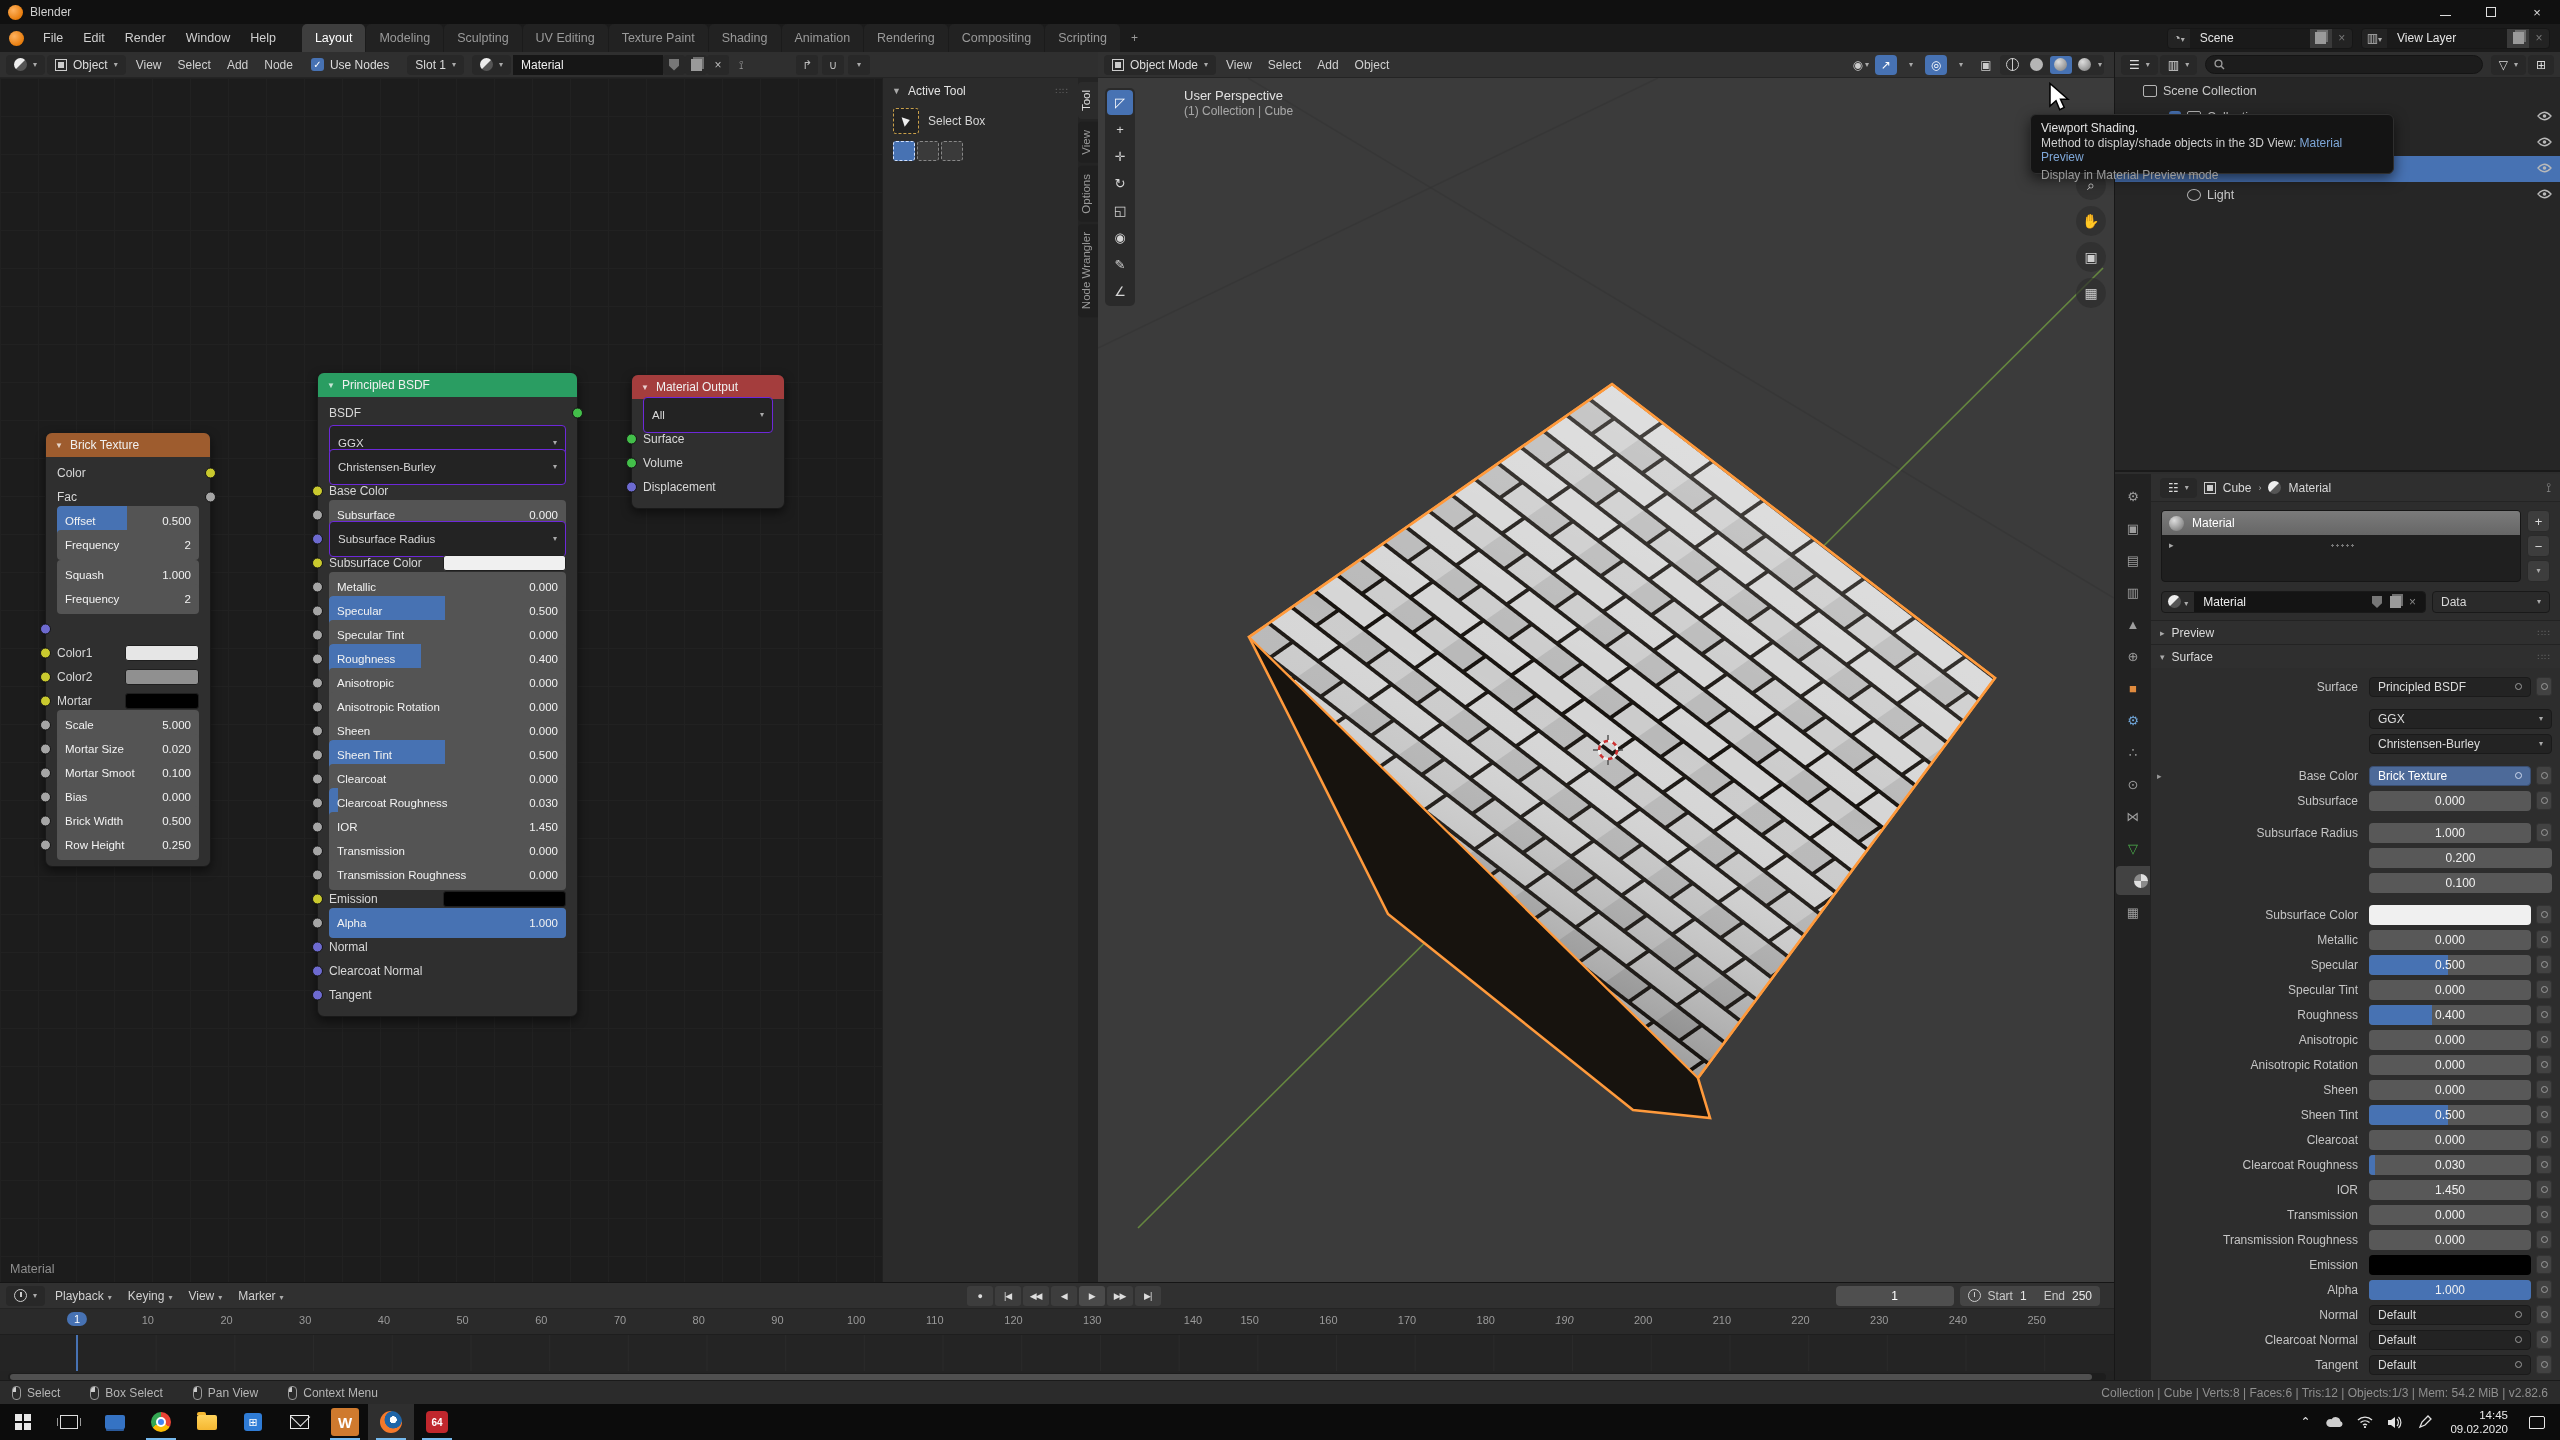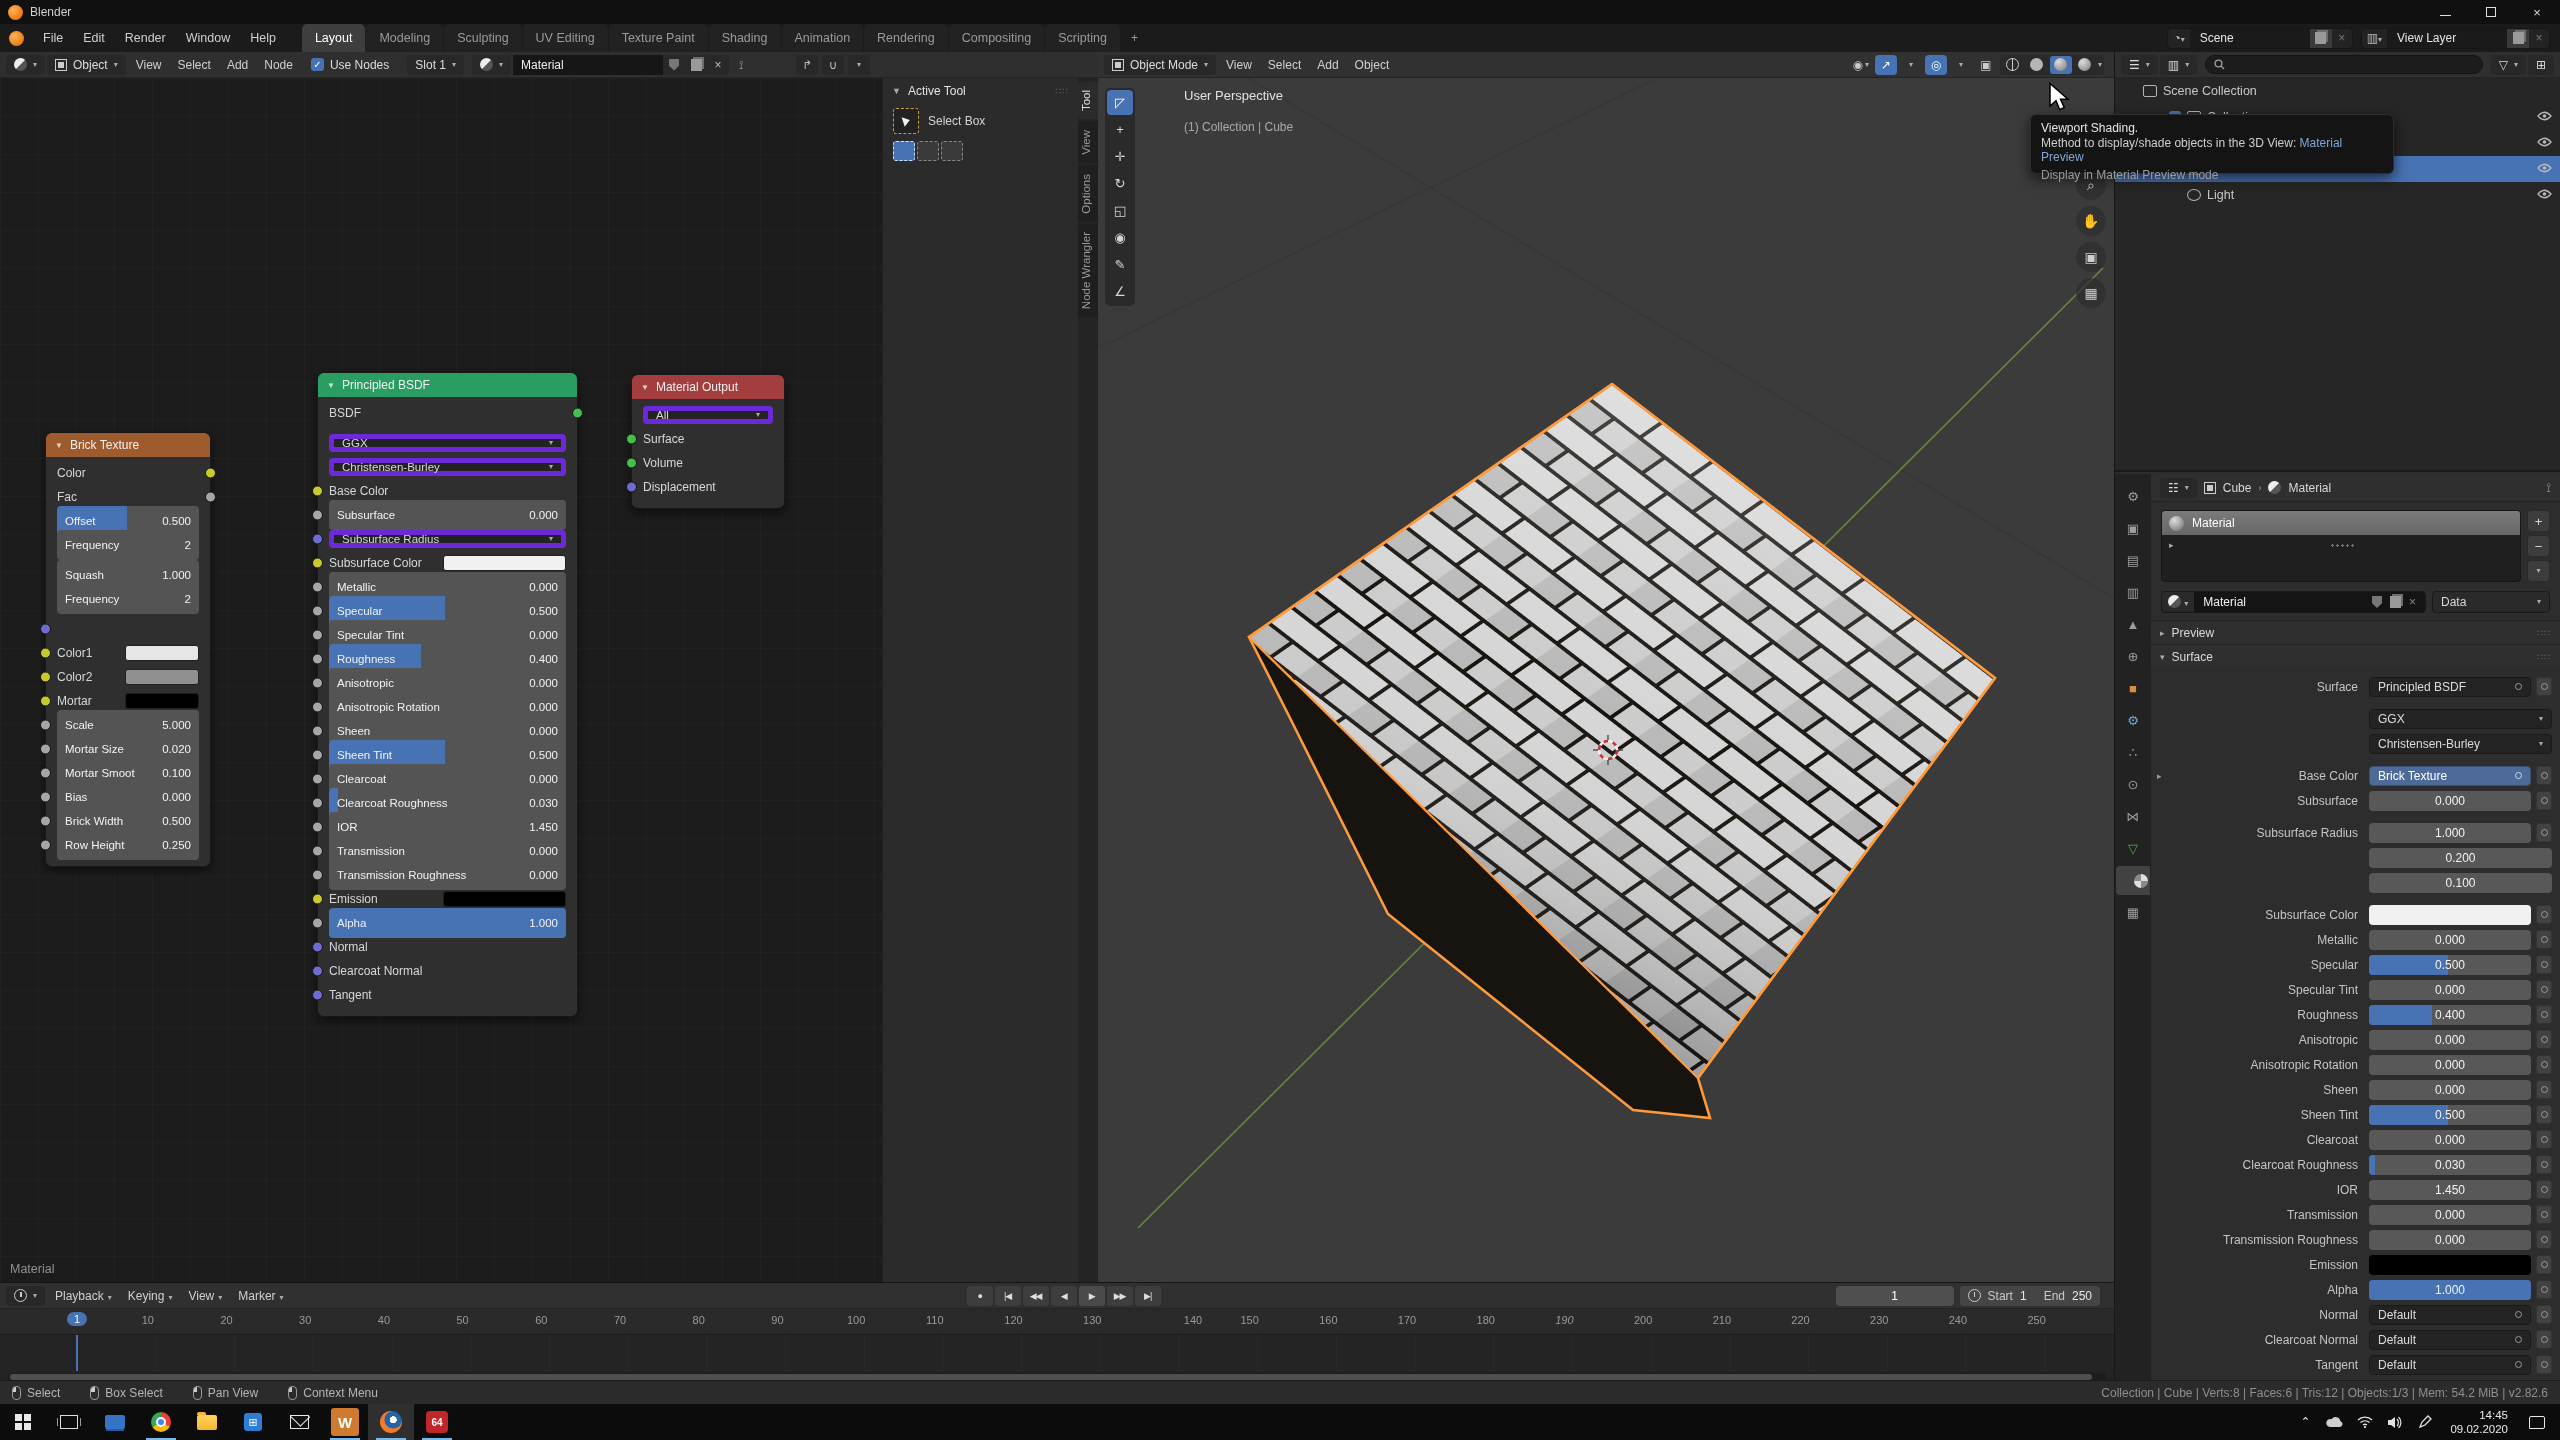--- a/index.html
+++ b/index.html
@@ -50,21 +50,21 @@
 .node{position:absolute;background:#2f2f2f;border:1px solid #191919;border-radius:7px;box-shadow:0 4px 10px rgba(0,0,0,.5);z-index:2}
 .nhead{height:24px;border-radius:6px 6px 0 0;display:flex;align-items:center;gap:7px;padding:0 9px;color:#f0f0f0;font-size:12px}
 .nhead .tri{font-size:8px;color:rgba(255,255,255,.75)}
 .nbody{padding:5px 0 8px}
 .nrow{position:relative;height:22px;display:flex;align-items:center;padding:0 11px;margin-bottom:2px;color:#d8d8d8}
 .nrow.gap{margin-top:8px}
 .nrow.outrow{}
 .nfield{flex:1;position:relative;background:#545454;border-radius:4px;height:30px;display:flex;align-items:center;justify-content:space-between;padding:0 8px;overflow:hidden}
 .nfield .lb,.nfield .vl{position:relative;z-index:1;font-size:11.5px;color:#f2f2f2}
 .nfill{position:absolute;left:0;top:0;bottom:0;background:#4772b3;border-radius:4px 0 0 4px}
-.nmenu{flex:1;background:#232323;border:5px solid #6d28d9;border-radius:4px;height:18px;display:flex;align-items:center;justify-content:space-between;padding:1px 8px;color:#d8d8d8;font-size:11.5px}
+.nmenu{flex:1;background:#232323;border:1px solid #6d28d9;border-radius:4px;height:36px;display:flex;align-items:center;justify-content:space-between;padding:1px 8px;color:#d8d8d8;font-size:11.5px}
 .ncolor{display:flex;align-items:center;flex:1;gap:8px}
 .ncolor .lb{flex:1;font-size:12px}
 .swatch{flex:0 0 52%;height:16px;border-radius:3px;border:1px solid #1f1f1f}
 .socklbl{font-size:12px}
 .sock{position:absolute;width:11px;height:11px;border-radius:50%;border:1.5px solid #141414;top:50%;transform:translateY(-50%)}
 .sock.in{left:-6px}.sock.out{right:-6px}
 .sock.yellow{background:#c9c92e}.sock.gray{background:#a5a5a5}.sock.vector{background:#6d6ad0}.sock.green{background:#43bf4a}
 #wires{position:absolute;inset:0;pointer-events:none;z-index:3}
 .canvas-crumb{position:absolute;left:10px;bottom:6px;color:#8f8f8f;font-size:12.5px;z-index:3}
 
@@ -92,21 +92,21 @@
 .sphere.wire:after{content:"";position:absolute;left:45%;top:-1px;bottom:-1px;border-left:1px solid #ccc;transform:rotate(0deg)}
 .shadegrp{display:flex;align-items:center;background:#2a2a2a;border-radius:4px;padding:0 2px;height:20px;gap:2px}
 .shadebtn{width:22px;height:18px;display:flex;align-items:center;justify-content:center;border-radius:3px}
 .shadebtn.active{background:#4772b3}
 .vscene{position:absolute;left:0;top:26px;right:0;bottom:0}
 .vtoolbar{position:absolute;left:7px;top:36px;width:30px;background:rgba(40,40,40,.85);border-radius:5px;padding:2px;display:flex;flex-direction:column;gap:2px;z-index:5}
 .vtool{width:26px;height:25px;border-radius:4px;display:flex;align-items:center;justify-content:center;color:#d5d5d5;font-size:13px}
 .vtool.active{background:#4772b3;color:#fff}
 .voverlay{position:absolute;left:86px;top:36px;z-index:4;pointer-events:none}
 .voverlay .t1{color:rgba(255,255,255,.85);font-size:13px}
-.voverlay .t2{color:rgba(255,255,255,.55);font-size:12px;margin-top:17px}
+.voverlay .t2{color:rgba(255,255,255,.55);font-size:12px;margin-top:1px}
 .vnav{position:absolute;right:8px;top:118px;display:flex;flex-direction:column;gap:6px;z-index:5}
 .vnavbtn{width:30px;height:30px;border-radius:50%;background:rgba(46,46,46,.7);color:#cfcfcf;display:flex;align-items:center;justify-content:center;font-size:14px}
 
 #rightcol{position:absolute;left:2114px;top:52px;width:446px;bottom:60px;background:#2d2d2d;border-left:1px solid #171717}
 .outliner{position:absolute;left:0;top:0;right:0;height:420px;background:#262626;border-bottom:2px solid #1a1a1a}
 .outliner .ehdr{background:#2f2f2f}
 .osearch{flex:1;height:19px;background:#1c1c1c;border:1px solid #141414;border-radius:10px;margin:0 6px;display:flex;align-items:center;padding:0 8px;color:#777}
 .orow{position:relative;height:26px;display:flex;align-items:center;gap:6px;color:#c8c8c8;font-size:12.5px;padding-right:28px}
 .orow.selected{background:#4772b3;color:#fff}
 .orow.d0{padding-left:28px}.orow.d1{padding-left:40px}.orow.d2{padding-left:72px}

